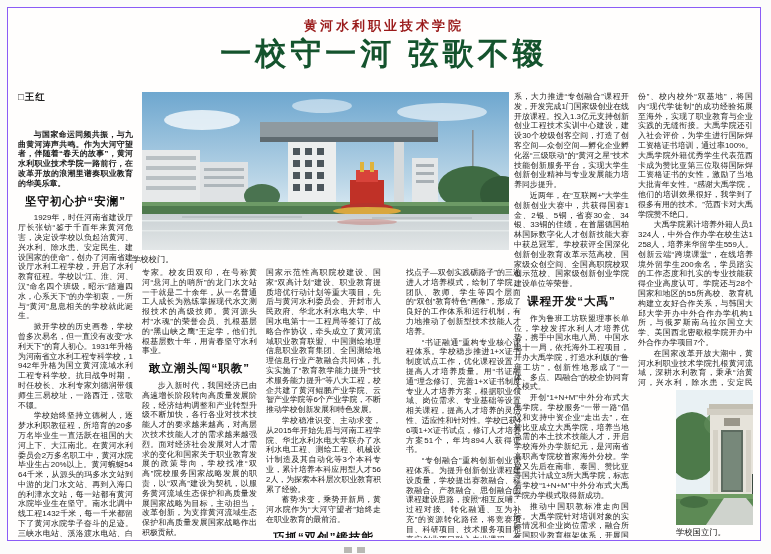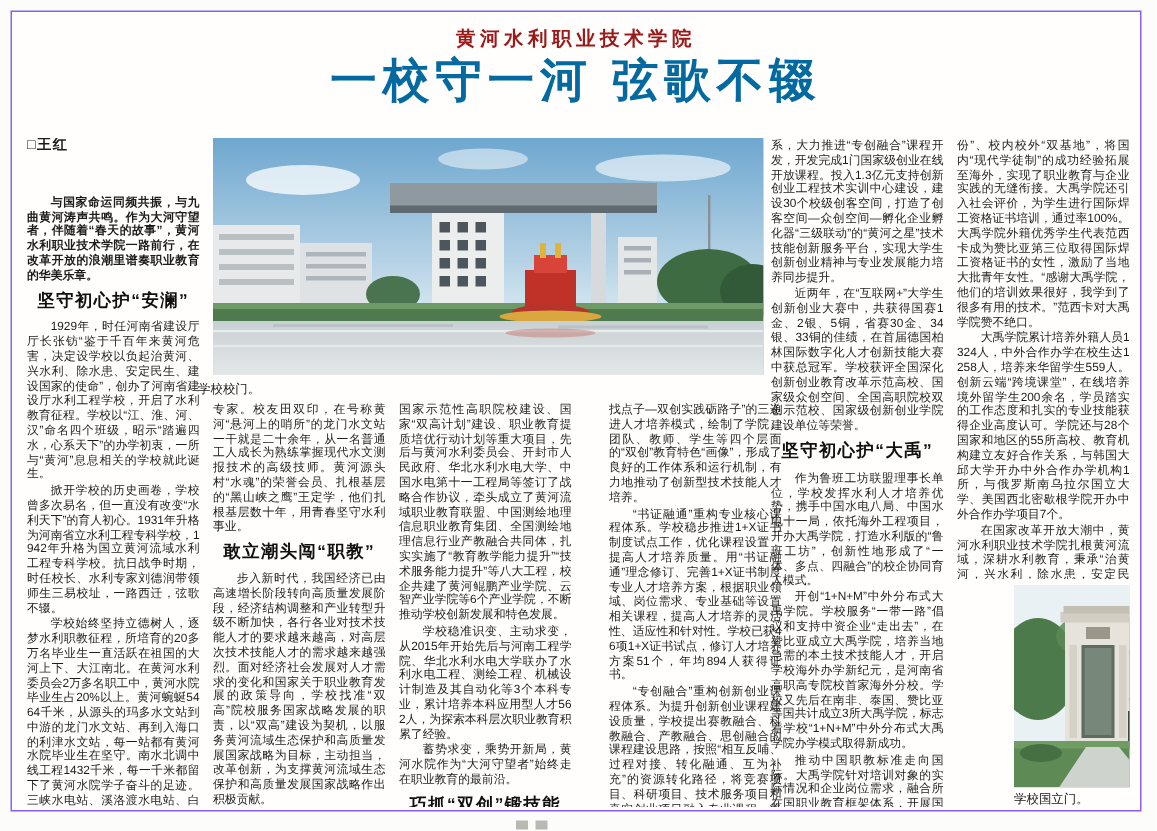--- a/index.html
+++ b/index.html
@@ -58,21 +58,21 @@
   }
   .artifact.a1{left:344px;}
   .artifact.a2{left:357px;}
 </style>
 </head>
 <body>
 
 <div class="page">
 
   <div class="kicker" style="color: rgb(154, 26, 26);">黄河水利职业技术学院</div>
-  <div class="headline" style="color: #0369a1;">一校守一河  弦歌不辍</div>
+  <div class="headline" style="color: #14532d;">一校守一河  弦歌不辍</div>
 
   <div class="photo-main">
     <svg width="367" height="158" viewBox="0 0 367 158">
       <defs>
         <linearGradient id="sky" x1="0" y1="0" x2="0" y2="1">
           <stop offset="0" stop-color="#6ea7cf"></stop>
             <stop offset="0.7" stop-color="#b8d4e6"></stop>
             <stop offset="1" stop-color="#dcebf3"></stop>
         </linearGradient>
         <linearGradient id="plaza" x1="0" y1="0" x2="0" y2="1">
@@ -166,21 +166,21 @@
       <div class="blk heading">巧抓“双创”锻技能</div>
     </div>
   <div class="col col4">
       <div class="blk cont">找点子—双创实践砺路子”的三递进人才培养模式，绘制了学院、团队、教师、学生等四个层面的“双创”教育特色“画像”，形成了良好的工作体系和运行机制，有力地推动了创新型技术技能人才培养。</div>
       <div class="blk para">“书证融通”重构专业核心课程体系。学校稳步推进1+X证书制度试点工作，优化课程设置，提高人才培养质量。用“书证融通”理念修订、完善1+X证书制度专业人才培养方案，根据职业领域、岗位需求、专业基础等设置相关课程，提高人才培养的灵活性、适应性和针对性。学校已获46项1+X证书试点，修订人才培养方案51个，年均894人获得证书。</div>
       <div class="blk para">“专创融合”重构创新创业课程体系。为提升创新创业课程建设质量，学校提出赛教融合、科教融合、产教融合、思创融合的课程建设思路，按照“相互反哺、过程对接、转化融通、互为补充”的资源转化路径，将竞赛项目、科研项目、技术服务项目和真实创业项目融入专业课程，将质量评价方式、职业评价方式等嵌入课程评价，突出学生的技术技能和创新创业实践能力培养。</div>
     </div>
   <div class="col col5">
       <div class="blk cont">系，大力推进“专创融合”课程开发，开发完成1门国家级创业在线开放课程。投入1.3亿元支持创新创业工程技术实训中心建设，建设30个校级创客空间，打造了创客空间—众创空间—孵化企业孵化器“三级联动”的“黄河之星”技术技能创新服务平台，实现大学生创新创业精神与专业发展能力培养同步提升。</div>
       <div class="blk para">近两年，在“互联网+”大学生创新创业大赛中，共获得国赛1金、2银、5铜，省赛30金、34银、33铜的佳绩，在首届德国柏林国际数字化人才创新技能大赛中获总冠军。学校获评全国深化创新创业教育改革示范高校、国家级众创空间、全国高职院校双创示范校、国家级创新创业学院建设单位等荣誉。</div>
-      <div class="blk heading">坚守初心护“大禹”</div>
+      <div class="blk heading">课程开发“大禹”</div>
       <div class="blk para">作为鲁班工坊联盟理事长单位，学校发挥水利人才培养优势，携手中国水电八局、中国水电十一局，依托海外工程项目，开办大禹学院，打造水利版的“鲁班工坊”，创新性地形成了“一体、多点、四融合”的校企协同育人模式。</div>
       <div class="blk para">开创“1+N+M”中外分布式大禹学院。学校服务“一带一路”倡议和支持中资企业“走出去”，在赞比亚成立大禹学院，培养当地急需的本土技术技能人才，开启学校海外办学新纪元，是河南省高职高专院校首家海外分校。学校又先后在南非、泰国、赞比亚等国共计成立3所大禹学院，标志着学校“1+N+M”中外分布式大禹学院办学模式取得新成功。</div>
       <div class="blk para">推动中国职教标准走向国际。大禹学院针对培训对象的实际情况和企业岗位需求，融合所在国职业教育框架体系，开展国际认证专业5个，开发了水利工程管理、工程测量、建筑工程技术等12项教学标准，获赞比亚和南非教育部门官方认可，迈出了中国标准走向国际的坚实步伐。</div>
     </div>
 
   <div class="col col6">
     <div class="flowtext">
         <div class="blk cont">份”、校内校外“双基地”，将国内“现代学徒制”的成功经验拓展至海外，实现了职业教育与企业实践的无缝衔接。大禹学院还引入社会评价，为学生进行国际焊工资格证书培训，通过率100%。大禹学院外籍优秀学生代表范西卡成为赞比亚第三位取得国际焊工资格证书的女性，激励了当地大批青年女性。“感谢大禹学院，他们的培训效果很好，我学到了很多有用的技术。”范西卡对大禹学院赞不绝口。</div>
         <div class="blk para">大禹学院累计培养外籍人员1324人，中外合作办学在校生达1258人，培养来华留学生559人。创新云端“跨境课堂”，在线培养境外留学生200余名，学员踏实的工作态度和扎实的专业技能获得企业高度认可。学院还与28个国家和地区的55所高校、教育机构建立友好合作关系，与韩国大邱大学开办中外合作办学机构1所，与俄罗斯南乌拉尔国立大学、美国西北密歇根学院开办中外合作办学项目7个。</div>
         <div class="blk para">在国家改革开放大潮中，黄河水利职业技术学院扎根黄河流域，深耕水利教育，秉承“治黄河，兴水利，除水患，安定民生，建设国家”的办学初心，勇担“保黄河岁岁安澜”的使命，稳稳走在了水利职业教育改革发展最前列，赢得“黄河流域水利行业的黄埔军校”“黄河技干摇篮”的美誉。新时代，黄河水院的“水利人”们正以滚石上山、爬坡过坎的攻坚精神，以抓铁有痕、踏石留印的勇气和干劲，以“功成不必在我，功成必定有我”的精神为职业教育发展奉献“黄河水院模式”。</div>

